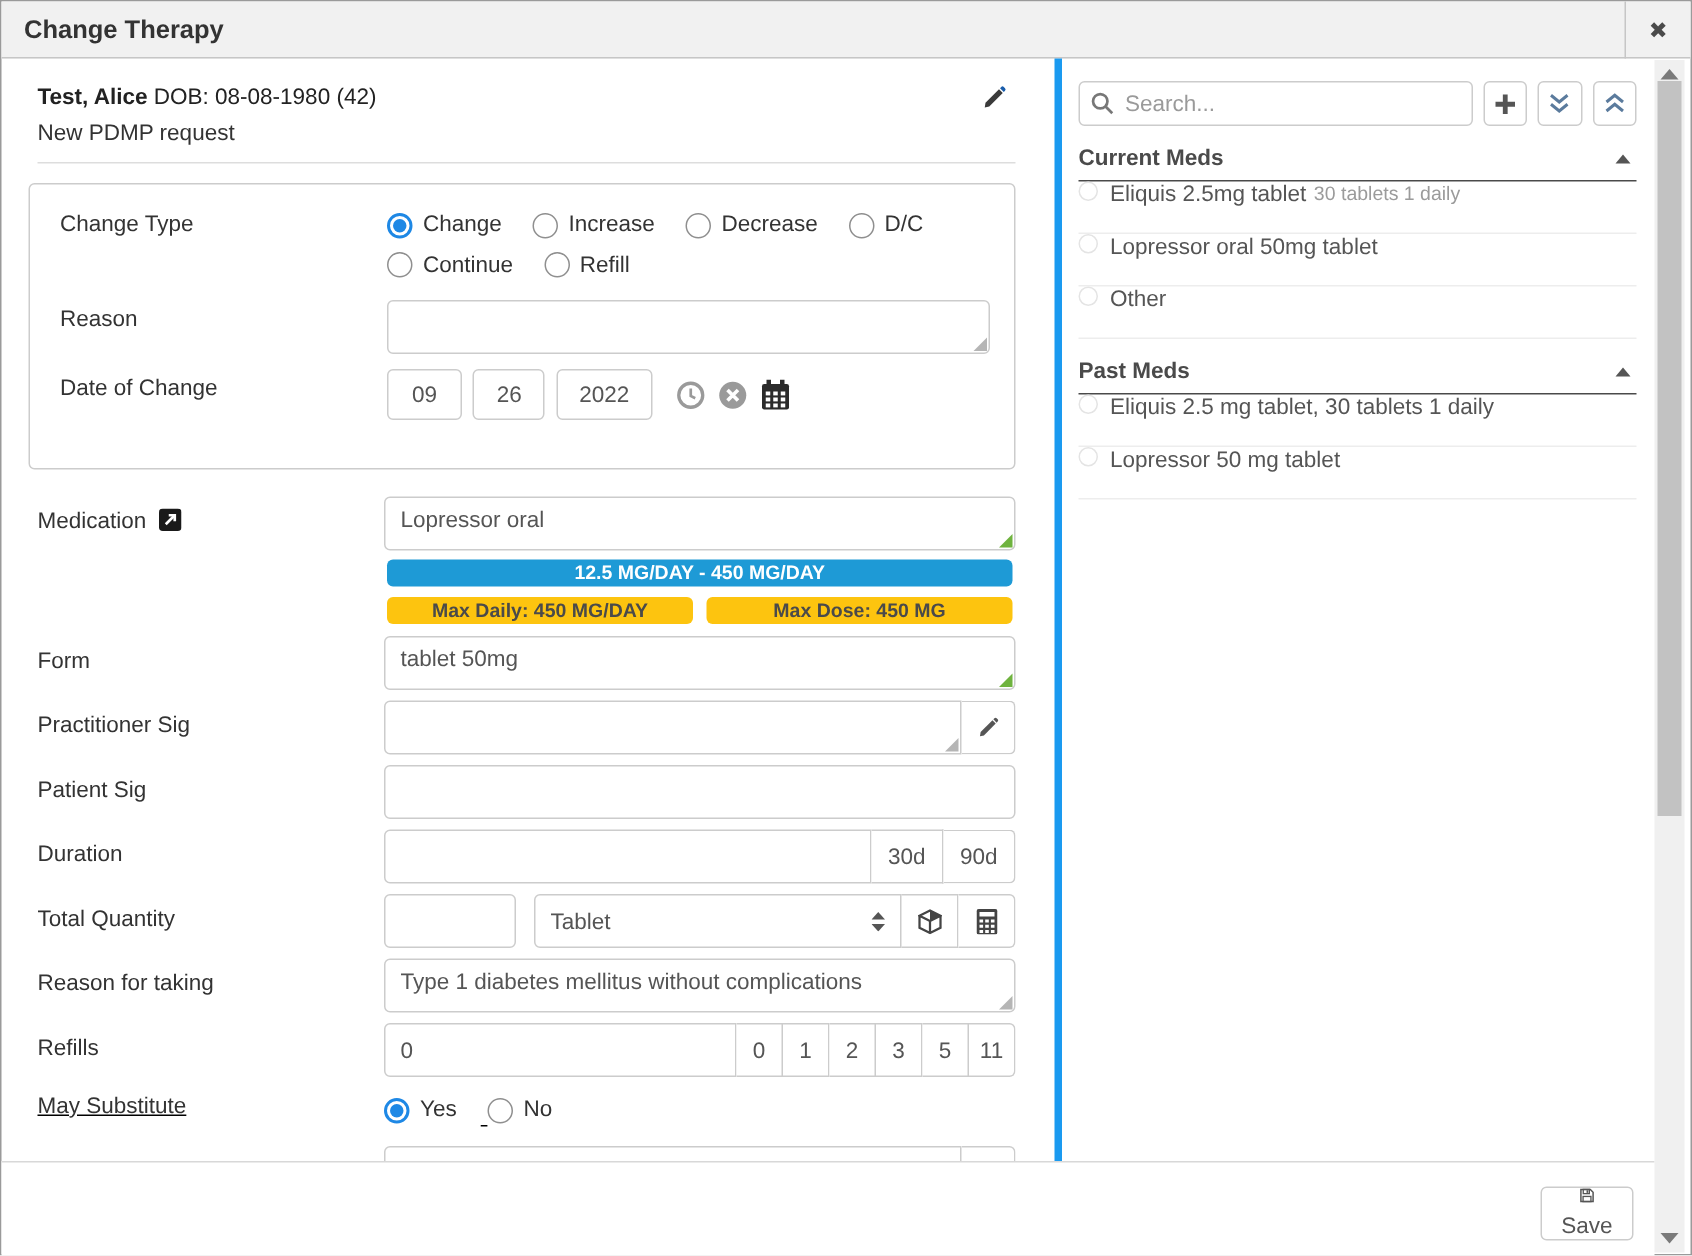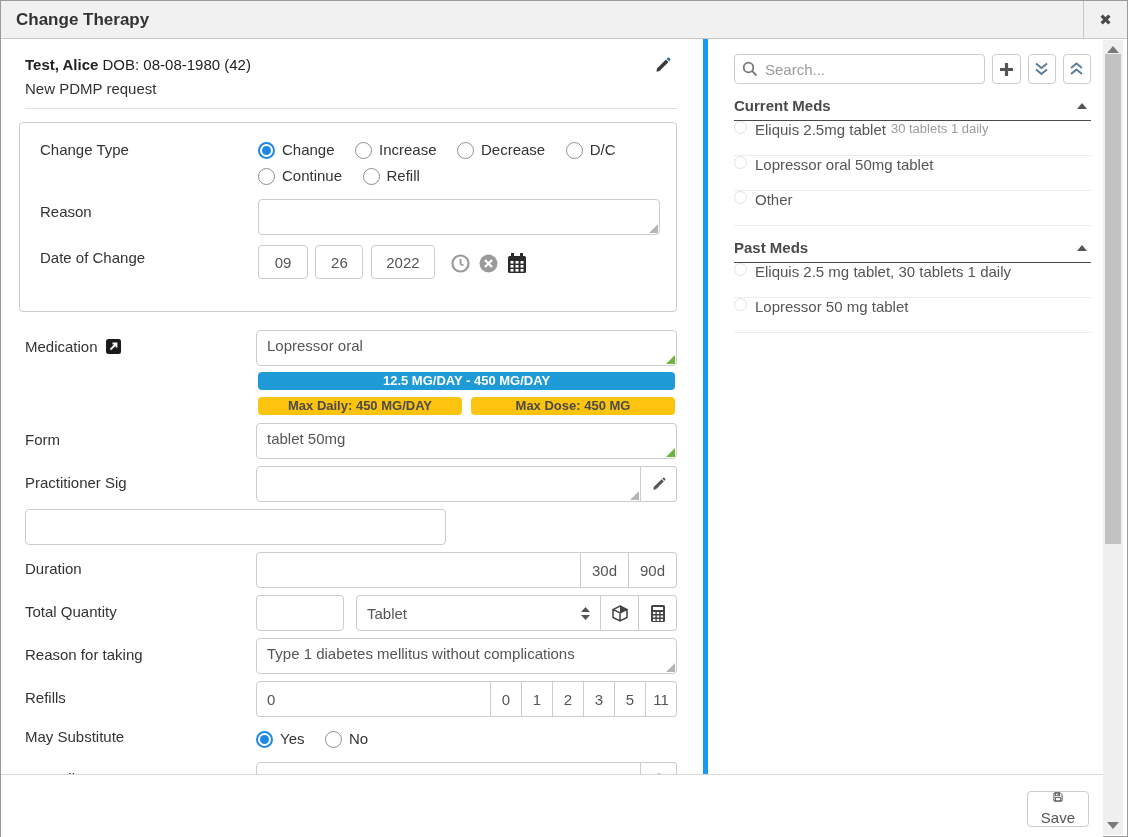--- a/index.html
+++ b/index.html
@@ -56,21 +56,21 @@
   .badge-blue { background:#1e9ad6; color:#fff; font-size:13px; font-weight:bold; text-align:center; border-radius:4px; height:18px; line-height:18px; margin:0 2px 7px 2px; }
   .badge-row { display:flex; gap:9px; padding:0 2px; }
   .badge-yel { background:#fdc40f; color:#4a4a4a; font-size:13px; font-weight:bold; text-align:center; border-radius:4px; height:18px; line-height:18px; flex:1; }
 
   .selbox { height:36px; border:1px solid #ccc; border-radius:4px 0 0 4px; display:flex; align-items:center; font-size:15px; color:#555; padding:0 10px; position:relative; flex:1; cursor:pointer; background:#fff; }
   .selbox .sel-caret { margin-left:auto; }
 
   .tq-small { width:88px; height:36px; margin-right:12px; }
 
   
-  .sidebar { position:absolute; top:38px; left:702px; width:394px; height:735px; border-left:5px solid #1a9af0; padding:15px 6px 0 26px; }
+  .sidebar { position:absolute; top:38px; left:702px; width:394px; height:735px; border-left:5px solid #1a9af0; padding:15px 6px 0 11px; }
   .sb-toolbar { display:flex; gap:7px; }
   .search-wrap { position:relative; width:268px; }
   .search-input { width:100%; height:30px; border:1px solid #ccc; border-radius:4px; font-size:15px; color:#555; padding:0 8px 0 30px; font-family:inherit; outline:none; }
   .search-input::placeholder { color:#9a9a9a; }
   .search-ico { position:absolute; left:8px; top:7px; }
   .sb-btn { width:30px; height:30px; border:1px solid #ccc; border-radius:4px; background:#fff; display:flex; align-items:center; justify-content:center; cursor:pointer; }
   .sb-section-hdr { display:flex; align-items:center; margin-top:13px; padding-bottom:6px; border-bottom:1px solid #4a4a4a; cursor:pointer; }
   .sb-section-hdr .t { font-size:15px; font-weight:bold; color:#4a4a4a; }
   .caret-up { margin-left:auto; margin-right:4px; width:0; height:0; border-left:5px solid transparent; border-right:5px solid transparent; border-bottom:6px solid #555; }
   .sb-item { display:flex; height:35px; border-bottom:1px solid #ededed; font-size:15px; color:#555; cursor:pointer; }
@@ -238,20 +238,21 @@
             <svg width="14" height="14" viewBox="0 0 16 16">
                 <path d="M2 11.5 L11 2.5 L13.5 5 L4.5 14 L1.5 14.7 Z" fill="#555"></path>
                 <path d="M11.7 1.8 L14.2 4.3 L15 3.5 a1.2 1.2 0 0 0 0-1.7 l-0.8-0.8 a1.2 1.2 0 0 0-1.7 0 Z" fill="#555"></path>
               </svg>
           </button>
         </div>
       </div>
     </div>
 
     <div class="frow">
+      <div class="lbl">Patient Sig</div>
       <div class="ctl">
         <input class="txt in-full" value="" style="">
       </div>
     </div>
 
     <div class="frow">
       <div class="lbl">Duration</div>
       <div class="ctl">
         <div class="igroup">
           <input class="txt grow" style="height: 36px;" value="">
@@ -316,21 +317,21 @@
           <button class="addon" style="width:31px;">0</button>
           <button class="addon" style="width:31px;">1</button>
           <button class="addon" style="width:31px;">2</button>
           <button class="addon" style="width:31px;">3</button>
           <button class="addon" style="width:31px;">5</button>
           <button class="addon" style="width:31px;">11</button>
         </div>
       </div>
     </div>
 
-    <div class="frow" style="margin-bottom:10px;">
+    <div class="frow" style="margin-bottom:10px;text-decoration:underline;">
       <div class="lbl" style="padding-top:4px;">May Substitute</div>
       <div class="ctl" style="padding-top:2px;">
         <span class="radio">
             <span class="rb sel"></span>
             <span>Yes</span>
           </span>
         <span class="radio">
             <span class="rb"></span>
             <span>No</span>
           </span>

